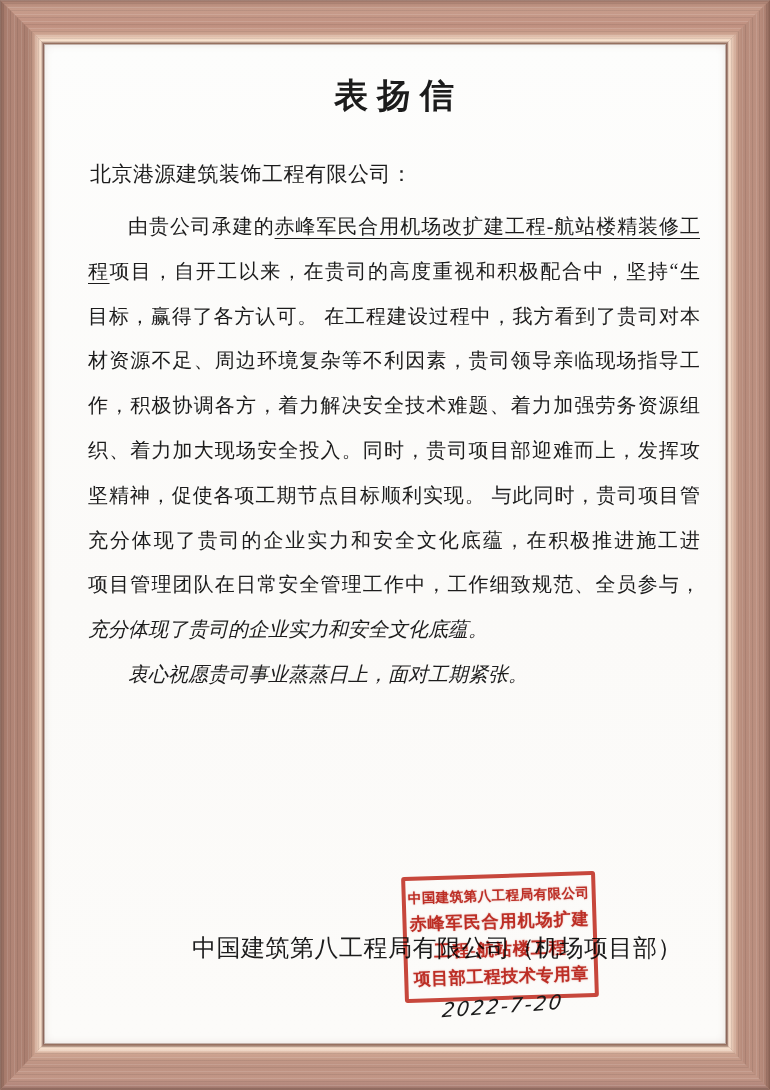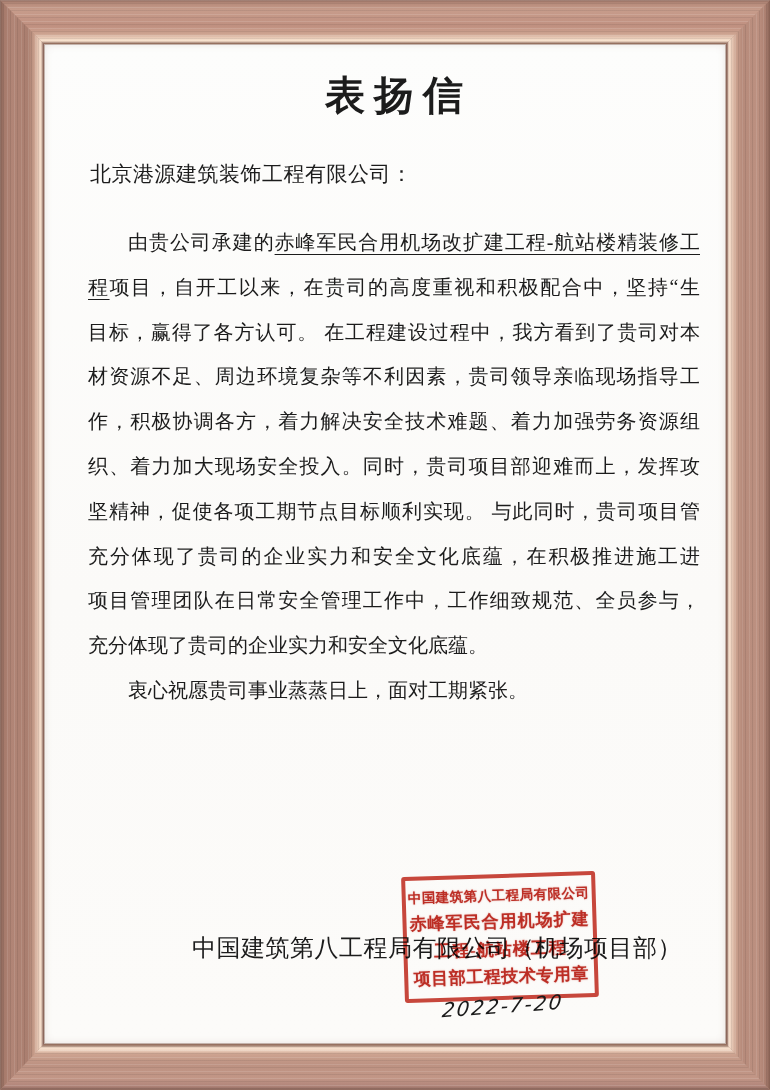--- a/index.html
+++ b/index.html
@@ -36,33 +36,33 @@
   }
   
   .paper{
     position:absolute;left:44px;top:44px;width:682px;height:1000px;
     background:linear-gradient(180deg,#fdfdfc 0,#fbfaf8 55%,#fcfbf9 100%);
     box-shadow:inset 0 0 0 1px rgba(125,90,75,.40), inset 0 0 9px rgba(125,90,75,.18);
     color:#1c1c1c;
   }
   .title{
     position:absolute;left:44px;top:32px;width:612px;margin:0;
-    text-align:center;font-size:40px;line-height:40px;font-weight:bold;
+    text-align:center;font-size:34px;line-height:40px;font-weight:bold;
     letter-spacing:9px;text-indent:9px;
   }
   .salutation{
     position:absolute;left:46px;top:116px;width:612px;
     font-size:21px;line-height:28px;letter-spacing:.5px;
   }
-  .body-block{position:absolute;left:44px;top:176px;width:612px;}
+  .body-block{position:absolute;left:44px;top:160px;width:612px;}
   .bline{
     width:612px;height:44.8px;line-height:44.8px;font-size:20px;
     text-align:justify;text-align-last:justify;white-space:nowrap;
   }
-  .bline.noj{text-align:left;text-align-last:left;}
+  .bline.noj{text-align:left;text-align-last:left;font-style:italic;}
   .bline.indent{text-indent:2em;}
   .u{text-decoration:underline;text-underline-offset:5px;text-decoration-thickness:1px;}
   .signature{
     position:absolute;left:44px;top:892px;width:612px;box-sizing:border-box;
     padding-right:18px;text-align:right;font-size:24px;line-height:24px;letter-spacing:.5px;
     z-index:1;
   }
   
   .stamp{
     position:absolute;left:359px;top:830px;width:194px;height:126px;box-sizing:border-box;

